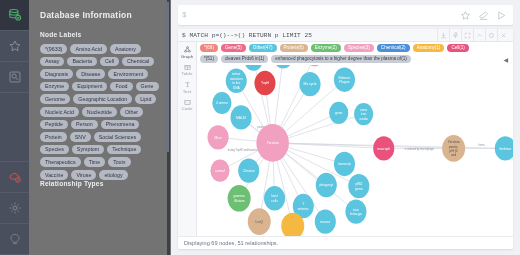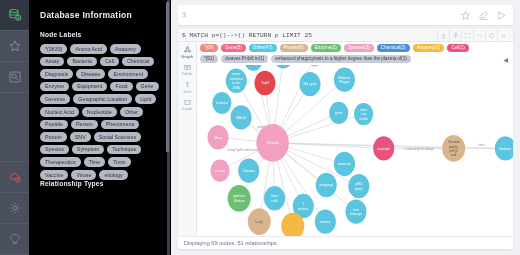--- a/index.html
+++ b/index.html
@@ -20,21 +20,21 @@
     width: 29px; height: 31px; display: flex;
     align-items: center; justify-content: center;
     border-bottom: 1px solid #565b6a;
   }
   .rail-item.active { background: #31353f; }
   .rail-spacer { flex: 1 1 auto; border-bottom: 1px solid #565b6a; width: 29px; }
   .rail-item svg { display: block; }
 
   
   .sidebar {
-    width: 142px; flex: 0 0 142px; background: #000000;
+    width: 142px; flex: 0 0 142px; background: #737373;
     color: #d7d9df; padding: 10px 9px 0 11px; overflow: hidden;
     position: relative;
   }
   .sidebar h2 {
     font-size: 8.5px; font-weight: bold; letter-spacing: .25px;
     margin-bottom: 11px; color: #eceef2;
   }
   .sidebar h3 {
     font-size: 6.6px; font-weight: bold; letter-spacing: .2px;
     margin: 0 0 6px 0; color: #eceef2;

